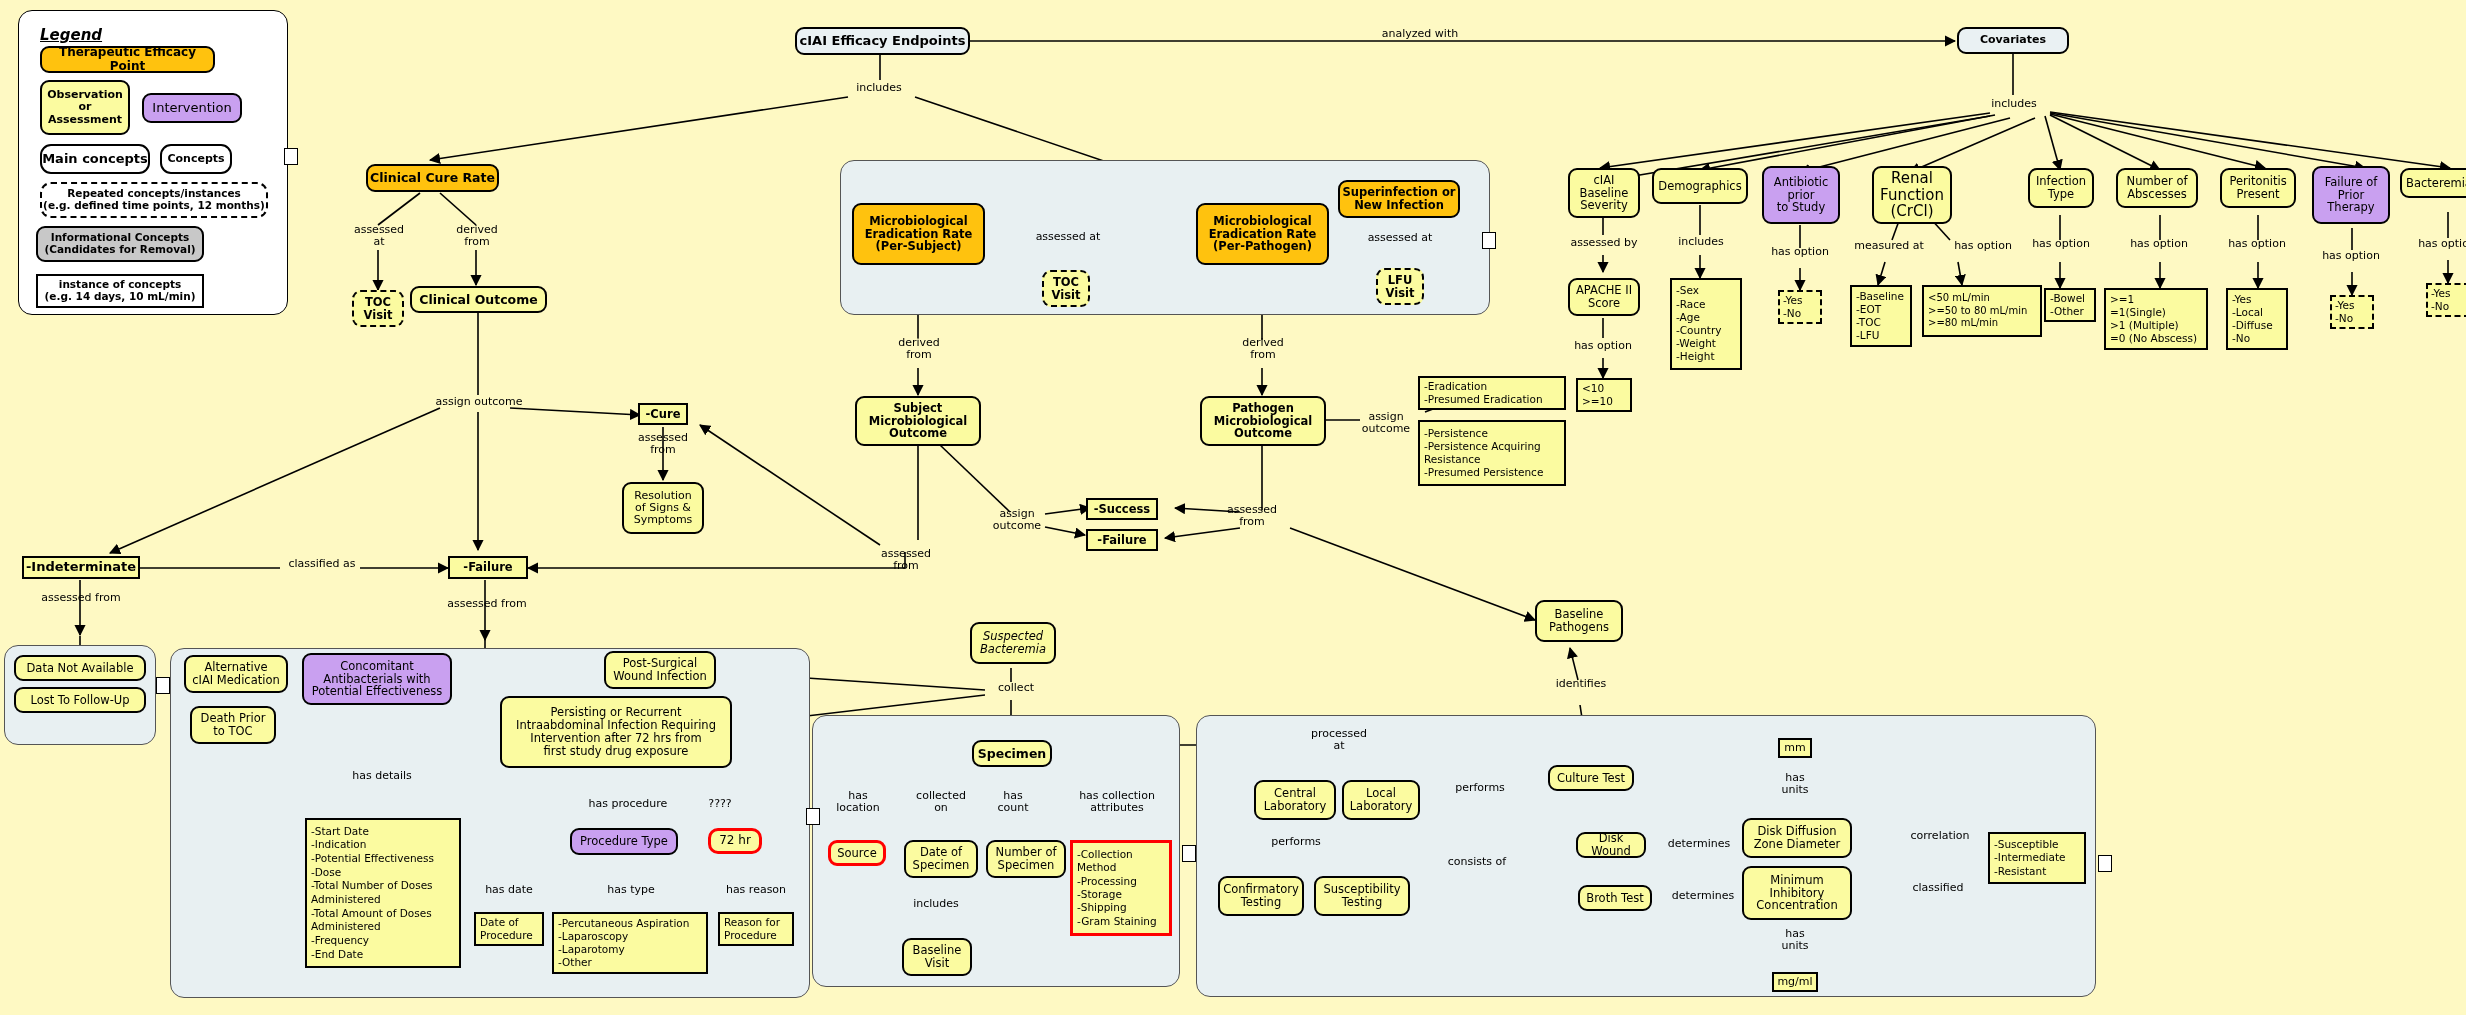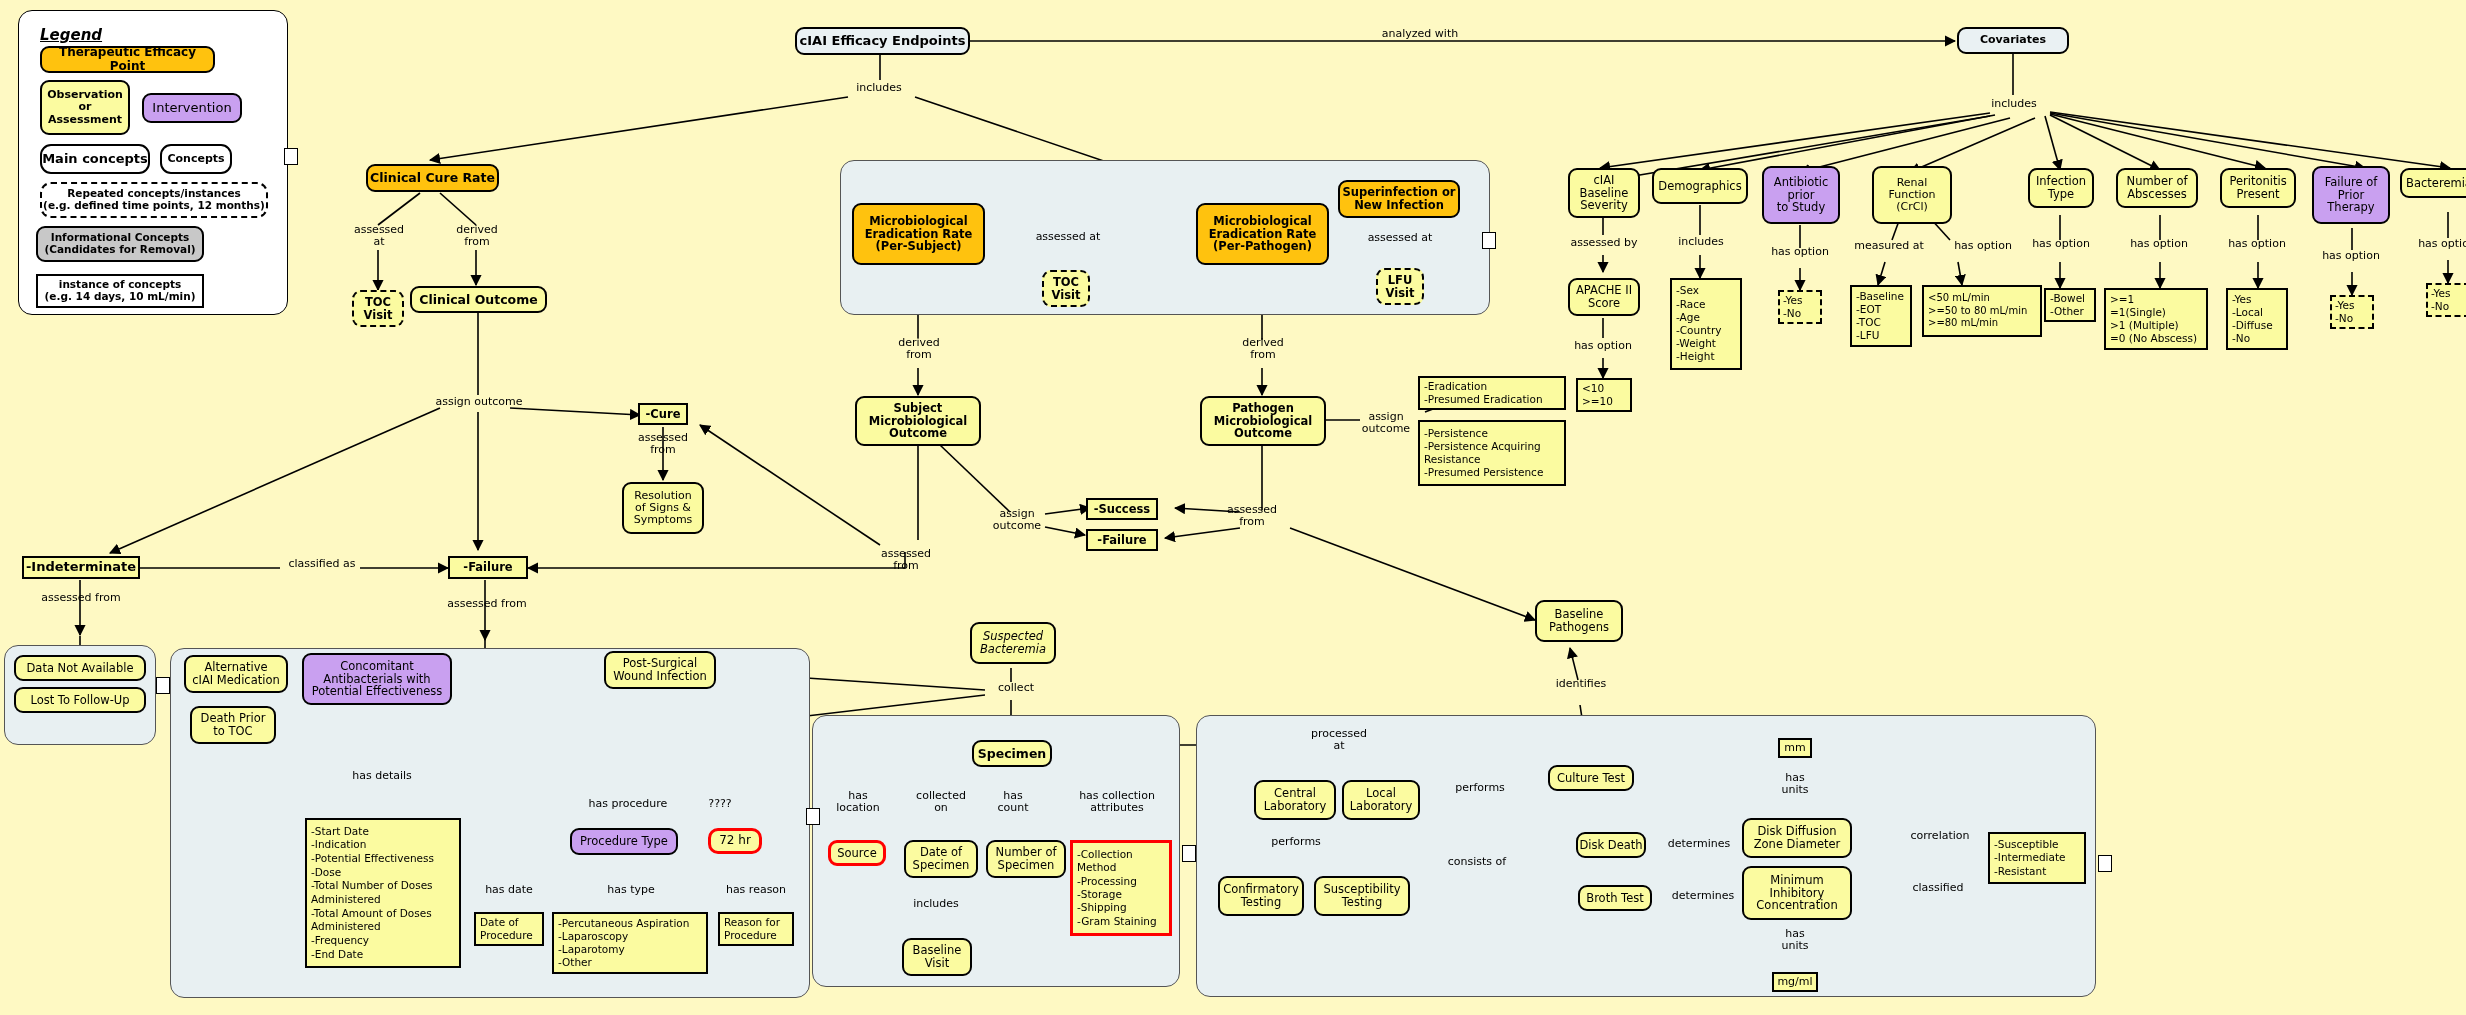--- a/index.html
+++ b/index.html
@@ -515,20 +515,24 @@
 -Total Number of Doses
 Administered
 -Total Amount of Doses
 Administered
 -Frequency
 -End Date</div>
 
   <div class="node n-obs" style="left:604px; top:651px; width:112px; height:38px; font-size:11.5px;">Post-Surgical
 Wound Infection</div>
 
+  <div class="node n-obs" style="left:500px; top:696px; width:232px; height:72px; font-size:11.5px;">Persisting or Recurrent
+Intraabdominal Infection Requiring
+Intervention after 72 hrs from
+first study drug exposure</div>
 
   <div class="elabel" style="left:568px; top:798px; width:120px;">has procedure</div>
   <div class="elabel" style="left:692px; top:798px; width:56px;">????</div>
 
   <div class="node n-interv" style="left:570px; top:828px; width:108px; height:27px; font-size:11.5px;">Procedure Type</div>
 
   <div class="node n-red-sq" style="left:708px; top:828px; width:54px; height:26px; font-size:12px;">72 hr</div>
 
   <div class="elabel" style="left:466px; top:884px; width:86px;">has date</div>
   <div class="elabel" style="left:588px; top:884px; width:86px;">has type</div>
@@ -605,21 +609,21 @@
   <div class="node n-obs" style="left:1218px; top:876px; width:86px; height:40px; font-size:11.5px;">Confirmatory
 Testing</div>
 
   <div class="node n-obs" style="left:1314px; top:876px; width:96px; height:40px; font-size:11.5px;">Susceptibility
 Testing</div>
 
   <div class="elabel" style="left:1436px; top:856px; width:82px;">consists of</div>
 
   <div class="node n-obs" style="left:1548px; top:765px; width:86px; height:26px; font-size:11.5px;">Culture Test</div>
 
-  <div class="node n-obs" style="left:1576px; top:832px; width:70px; height:26px; font-size:11.5px;">Disk Death</div>
+  <div class="node n-obs" style="left:1576px; top:832px; width:70px; height:26px; font-size:11.5px;">Disk Wound</div>
 
   <div class="node n-obs" style="left:1578px; top:885px; width:74px; height:26px; font-size:11.5px;">Broth Test</div>
 
   <div class="elabel" style="left:1656px; top:838px; width:86px;">determines</div>
   <div class="elabel" style="left:1660px; top:890px; width:86px;">determines</div>
 
   <div class="node n-unit" style="left:1778px; top:738px; width:34px; height:20px; font-size:11px;">mm</div>
 
   <div class="elabel" style="left:1764px; top:772px; width:62px;">has
 units</div>
@@ -672,21 +676,21 @@
 
   <div class="node n-interv" style="left:1762px; top:166px; width:78px; height:58px; font-size:11.5px;">Antibiotic
 prior
 to Study</div>
 
   <div class="elabel" style="left:1754px; top:246px; width:92px;">has option</div>
 
   <div class="node n-dash-list" style="left:1778px; top:290px; width:44px; height:34px; font-size:10.5px; line-height:1.25;">-Yes
 -No</div>
 
-  <div class="node n-obs" style="left:1872px; top:166px; width:80px; height:58px; font-size:11px;">Renal
+  <div class="node n-obs" style="left:1872px; top:166px; width:80px; height:58px; font-size:15px;">Renal
 Function
 (CrCl)</div>
 
   <div class="elabel" style="left:1842px; top:240px; width:94px;">measured at</div>
   <div class="elabel" style="left:1938px; top:240px; width:90px;">has option</div>
 
   <div class="node n-list" style="left:1850px; top:285px; width:62px; height:62px; font-size:10.5px; line-height:1.26;">-Baseline
 -EOT
 -TOC
 -LFU</div>

